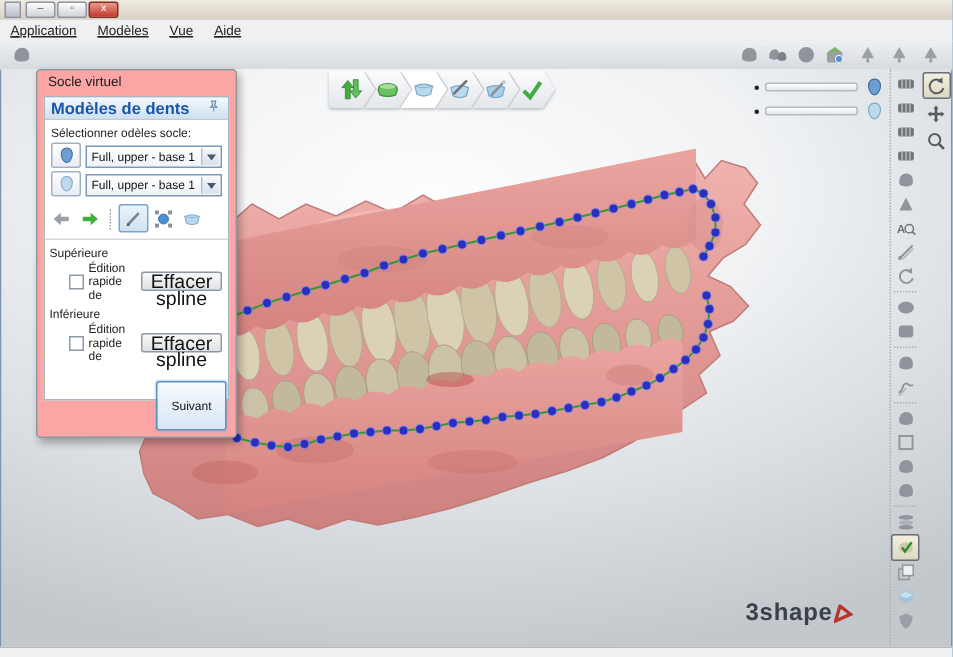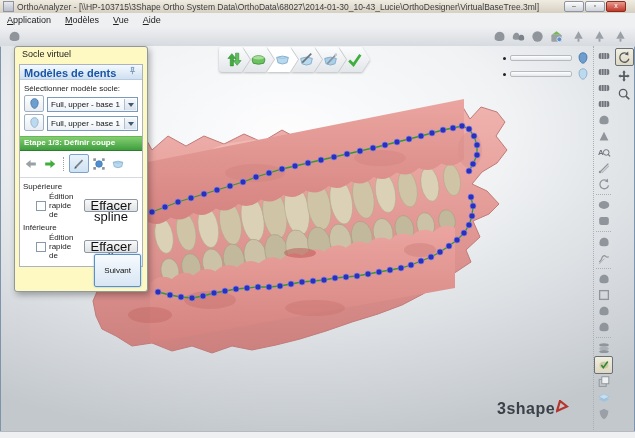--- a/index.html
+++ b/index.html
@@ -21,21 +21,21 @@
   .title-text{overflow:hidden;text-overflow:ellipsis;flex:1;}
   .win-controls{display:flex;gap:1px;flex:0 0 auto;margin-right:6px;}
   .win-btn{width:18px;height:9px;border:1px solid #8e94a2;border-radius:2px;
     background:linear-gradient(#fdfdfd,#cfd3d9);font-size:7px;line-height:7px;text-align:center;color:#444;}
   .win-btn.close{background:linear-gradient(#e89a8e,#c2392b);color:#fff;border-color:#8d2b20;}
   .menubar{
     position:absolute;top:13px;left:0;right:0;height:14px;
     background:#eef0f2;border-bottom:1px solid #d8dbde;
     display:flex;align-items:center;font-size:9px;color:#222;
   }
-  .menu-item{padding:0 7px;height:14px;line-height:14px;}
+  .menu-item{padding:0 7px;height:14px;line-height:14px;text-decoration:underline;}
   .toolbar{
     position:absolute;top:27px;left:0;right:0;height:19px;
     background:linear-gradient(#eef0f2,#d7dadf);
     border-bottom:1px solid #c0c4c9;
   }
   .tb-left{position:absolute;left:6px;top:1px;display:flex;gap:2px;}
   .tb-right{position:absolute;right:70px;top:1px;display:flex;gap:2px;align-items:center;}
   .tb-trees{position:absolute;right:6px;top:1px;display:flex;gap:4px;align-items:center;}
   .tb-btn{width:17px;height:17px;display:flex;align-items:center;justify-content:center;}
   .vsep{width:1px;height:14px;border-left:1px dotted #9aa0a6;margin:0 3px;}
@@ -65,22 +65,22 @@
 
   
   .rt-inner{position:absolute;right:22px;top:46px;width:19px;bottom:8px;z-index:3;
     border-left:1px dotted #aab0b6;display:flex;flex-direction:column;align-items:center;padding-top:2px;}
   .rt-outer{position:absolute;right:1px;top:46px;width:20px;z-index:3;display:flex;flex-direction:column;align-items:center;gap:2px;padding-top:2px;}
   .icon-btn{width:17px;height:16px;display:flex;align-items:center;justify-content:center;flex:0 0 auto;}
   .icon-btn.selected{border:1px solid #6a7078;background:linear-gradient(#f2efe0,#ded8c2);border-radius:2px;}
   .hsep{width:15px;height:0;border-top:1px dotted #aab0b6;margin:2px 0;flex:0 0 auto;}
 
   
-  .panel{position:absolute;left:14px;top:46px;width:132px;height:244px;z-index:6;
-    background:#fef9c3;border:1px solid #8f97a1;border-radius:3px;
+  .panel{position:absolute;left:24px;top:46px;width:132px;height:244px;z-index:6;
+    background:#fca5a5;border:1px solid #8f97a1;border-radius:3px;
     box-shadow:2px 3px 6px rgba(0,0,0,.3);}
   .panel-title{height:14px;font-size:9px;color:#1b1b1b;padding:2px 0 0 7px;}
   .panel-box{position:absolute;left:4px;top:17px;right:4px;bottom:24px;background:#fff;
     border:1px solid #aab4c0;overflow:hidden;}
   .mdl-header{height:13px;background:linear-gradient(#f4f9fe,#cfe0f0);border-bottom:1px solid #b7cade;
     color:#1a56a8;font-weight:bold;font-size:11px;padding:1px 4px 0;display:flex;justify-content:space-between;align-items:center;}
   .select-label{font-size:8px;color:#222;margin:4px 4px 2px;}
   .model-row{display:flex;gap:3px;margin:2px 4px;align-items:flex-end;}
   .tooth-btn{width:18px;height:15px;border:1px solid #9fb0c2;border-radius:2px;background:linear-gradient(#ffffff,#e8edf2);
     display:flex;align-items:center;justify-content:center;flex:0 0 auto;}
@@ -100,29 +100,28 @@
   .checkbox{width:8px;height:8px;border:1px solid #8a99aa;background:#fff;flex:0 0 auto;}
   .quick-label{font-size:8px;color:#222;}
   .small-btn{margin-left:auto;font-size:13px;height:13px;line-height:11px;padding:0 5px;
     background:linear-gradient(#f9f9f9,#dfe1e4);border:1px solid #8e98a4;border-radius:2px;color:#111;}
   .panel-bottom{position:absolute;right:6px;bottom:4px;}
   .next-btn{font-size:8px;height:33px;line-height:13px;padding:0 9px;color:#111;
     background:linear-gradient(#f6fafd,#d8e6f4);border:1px solid #5c90c4;border-radius:2px;
     box-shadow:0 0 2px #7ab0e0;}
 
   
-  .logo{position:absolute;left:497px;top:400px;display:flex;align-items:flex-start;gap:1px;z-index:2;}
+  .logo{position:absolute;left:497px;top:400px;display:flex;align-items:center;gap:1px;z-index:2;}
   .logo-text{font-size:16px;font-weight:bold;letter-spacing:.5px;color:#3b4148;line-height:18px;}
 </style>
 </head>
 <body>
 
 <div class="titlebar">
   <div class="app-icon"></div>
-  <div class="title-text">OrthoAnalyzer - [\\HP-103715\3Shape Ortho System Data\OrthoData\68027\2014-01-30_10-43_Lucie\OrthoDesigner\VirtualBaseTree.3ml]</div>
   <div class="win-controls" id="win-controls">
       <div class="win-btn">–</div>
       <div class="win-btn">▫</div>
       <div class="win-btn close">x</div>
     </div>
 </div>
 
 <div class="menubar" id="menubar">
     <div class="menu-item"><u>A</u>pplication</div>
     <div class="menu-item"><u>M</u>odèles</div>
@@ -530,21 +529,21 @@
 
 <div class="panel">
   <div class="panel-title">Socle virtuel</div>
   <div class="panel-box">
     <div class="mdl-header">
       <span>Modèles de dents</span>
       <span id="pin-slot"><svg width="11" height="11" viewBox="0 0 16 16">
             <path d="M6,2 L10,2 L9,6 L11,8 L5,8 L7,6 Z M8,8 L8,12" stroke="#5a81a8" stroke-width="1" fill="#cfe0f0"></path>
           </svg></span>
     </div>
-    <div class="select-label">Sélectionner modèle socle:</div>
+    <div class="select-label">Sélectionner odèles socle:</div>
 
     <div class="model-row">
       <span class="tooth-btn" id="tooth-slot-0">
           <svg width="13" height="13" viewBox="0 0 16 16">
             <path d="M8,2 C11,2 13,4.5 12.5,8 C12,11.5 10,14 8,14 C6,14 4,11.5 3.5,8 C3,4.5 5,2 8,2 Z" fill="#6d9ecf" stroke="#3f6f9f" stroke-width="0.9"></path>
           </svg>
         </span>
       <div class="dropdown">
         <span>Full, upper - base 1</span>
         <span class="dd-arrow"></span>
@@ -555,21 +554,20 @@
           <svg width="13" height="13" viewBox="0 0 16 16">
             <path d="M8,2 C11,2 13,4.5 12.5,8 C12,11.5 10,14 8,14 C6,14 4,11.5 3.5,8 C3,4.5 5,2 8,2 Z" fill="#bcd9ee" stroke="#7fa9c9" stroke-width="0.9"></path>
           </svg>
         </span>
       <div class="dropdown">
         <span>Full, upper - base 1</span>
         <span class="dd-arrow"></span>
       </div>
     </div>
 
-    <div class="step-bar">Etape 1/3: Définir coupe</div>
     <div class="tools-row" id="panel-tools">
         <div class="tool-btn">
           <svg width="14" height="14" viewBox="0 0 16 16">
             <path d="M13.5,6.3 H7.5 V3.3 L2,8 L7.5,12.7 V9.7 H13.5 Z" fill="#9aa0a6"></path>
           </svg>
         </div>
         <div class="tool-btn">
           <svg width="14" height="14" viewBox="0 0 16 16">
             <path d="M2.5,6.3 H8.5 V3.3 L14,8 L8.5,12.7 V9.7 H2.5 Z" fill="#3fae3f"></path>
           </svg>

